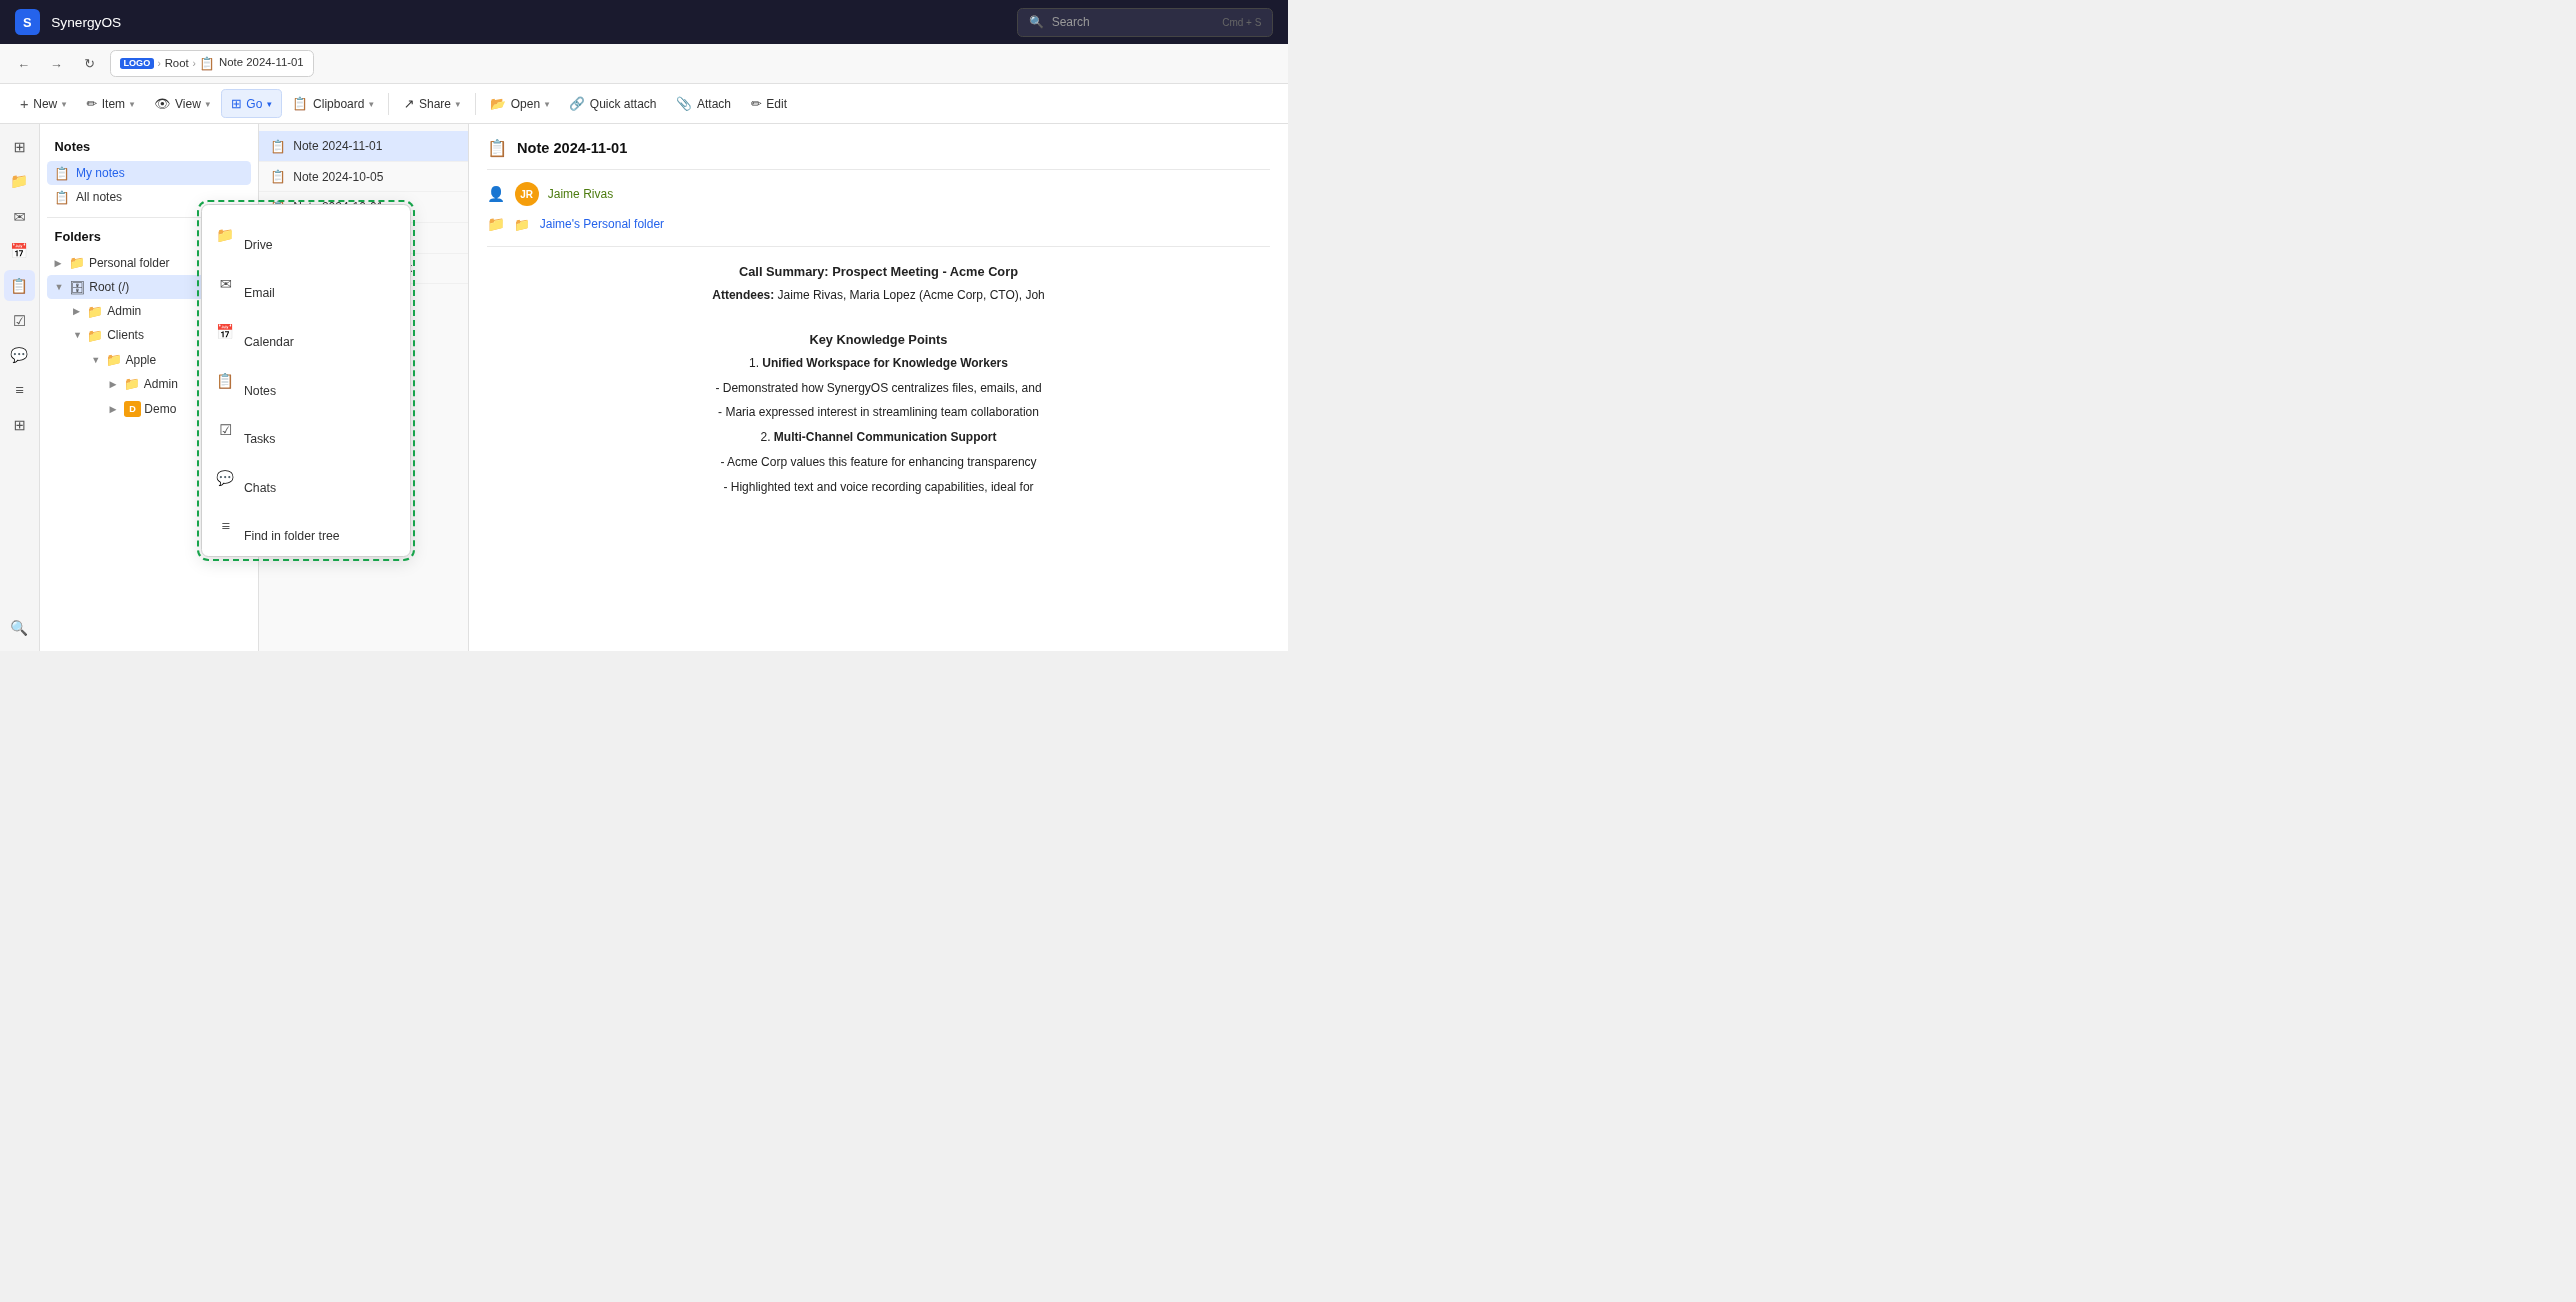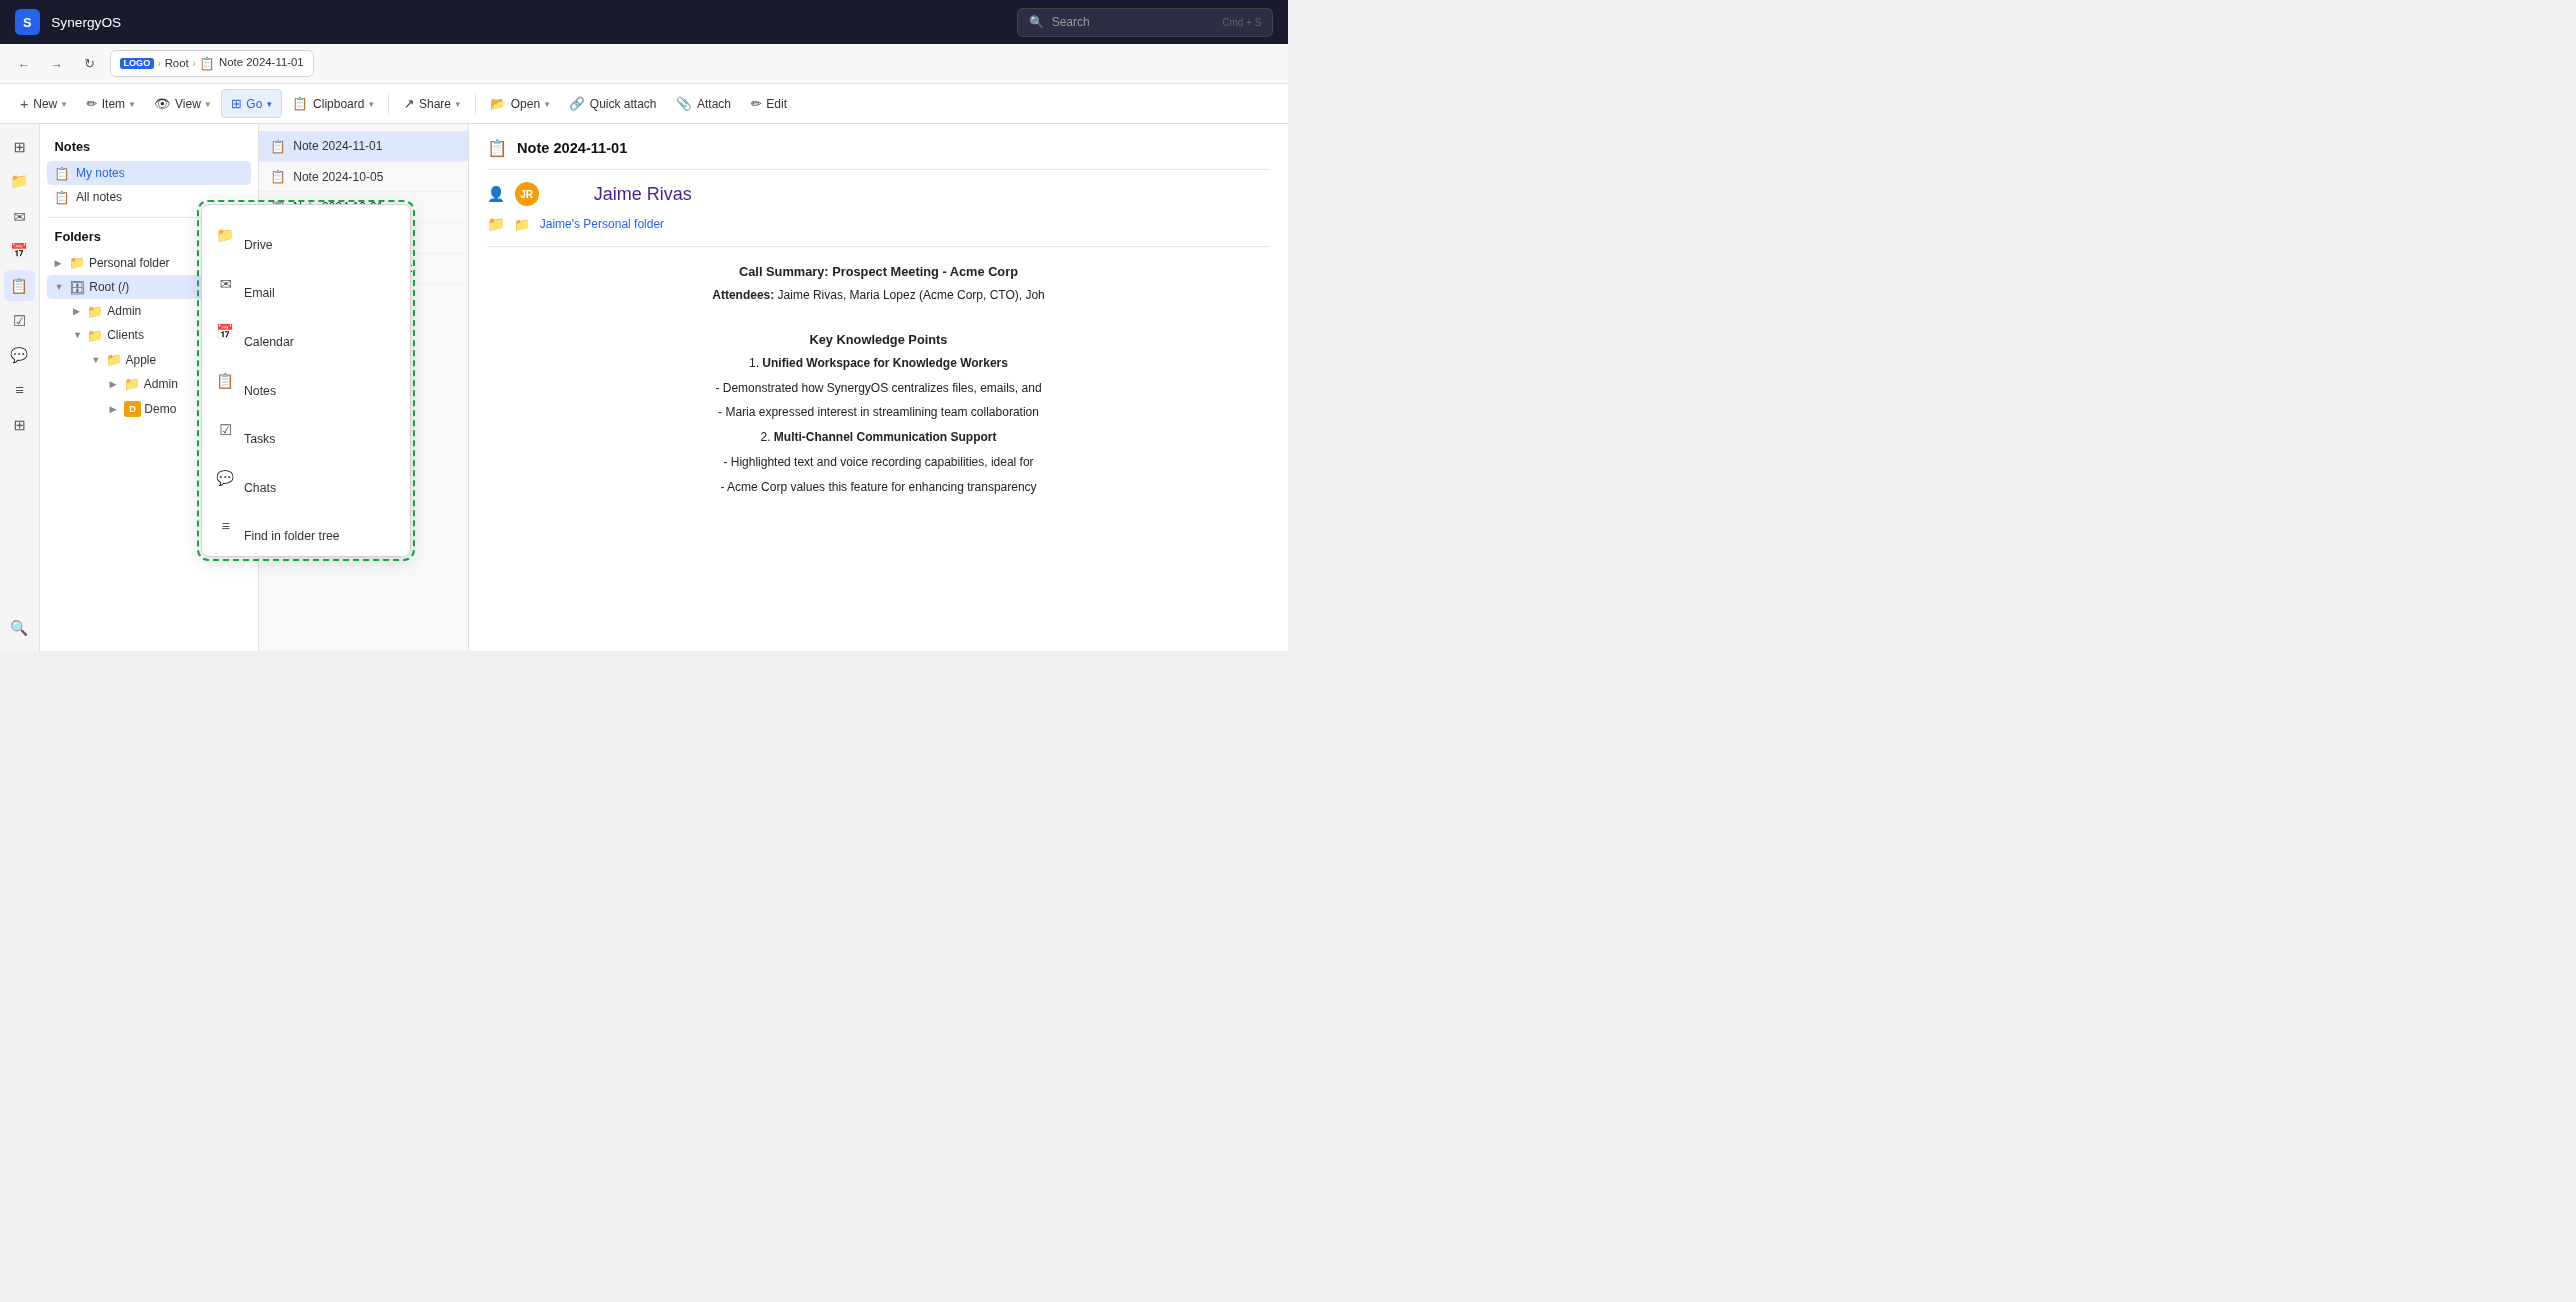--- a/index.html
+++ b/index.html
@@ -201,21 +201,21 @@
     .note-meta-row {
       display: flex; align-items: center; gap: 9.1px;
     }
     .meta-icon { color: #888; font-size: 14.6px; width: 18.3px; text-align: center; }
     .avatar-circle {
       width: 24px; height: 24px; border-radius: 50%;
       background: #f59e0b; color: white;
       font-size: 10px; font-weight: 700;
       display: flex; align-items: center; justify-content: center;
     }
-    .meta-text { font-size: 18px; color: #4c1d95; margin-left: 46px; }
+    .meta-text { font-size: 12px; color: #4d7c0f; }
     .meta-link { font-size: 12px; color: #2563eb; text-decoration: none; }
     .folder-meta-icon { color: #f59e0b; font-size: 12.8px; }
     .note-content { font-size: 12px; color: #222; line-height: 1.6; text-align: center; }
     .note-content h2 { font-size: 12.8px; font-weight: 700; margin-bottom: 3.7px; }
     .note-content p { margin-bottom: 5.5px; }
     .note-content strong { font-weight: 700; }
 
     
     .app-container {
       width: 1288px; height: 651px;
@@ -439,22 +439,22 @@
         <p>
           <strong>Attendees:</strong>
           <span>Jaime Rivas, Maria Lopez (Acme Corp, CTO), Joh</span>
         </p>
         <br>
         <h2>Key Knowledge Points</h2>
         <p>1. <strong>Unified Workspace for Knowledge Workers</strong></p>
         <p>- Demonstrated how SynergyOS centralizes files, emails, and</p>
         <p>- Maria expressed interest in streamlining team collaboration</p>
         <p>2. <strong>Multi-Channel Communication Support</strong></p>
+        <p>- Acme Corp values this feature for enhancing transparency</p>
         <p>- Highlighted text and voice recording capabilities, ideal for</p>
-        <p>- Acme Corp values this feature for enhancing transparency</p>
       </div>
     </div>
 
     <div class="dropdown-overlay">
       <div class="dropdown-menu">
         <div class="dropdown-item">
           <span class="dropdown-item-icon">📁</span>
           <span class="dropdown-item-label">Drive</span>
         </div>
         <div class="dropdown-item">

